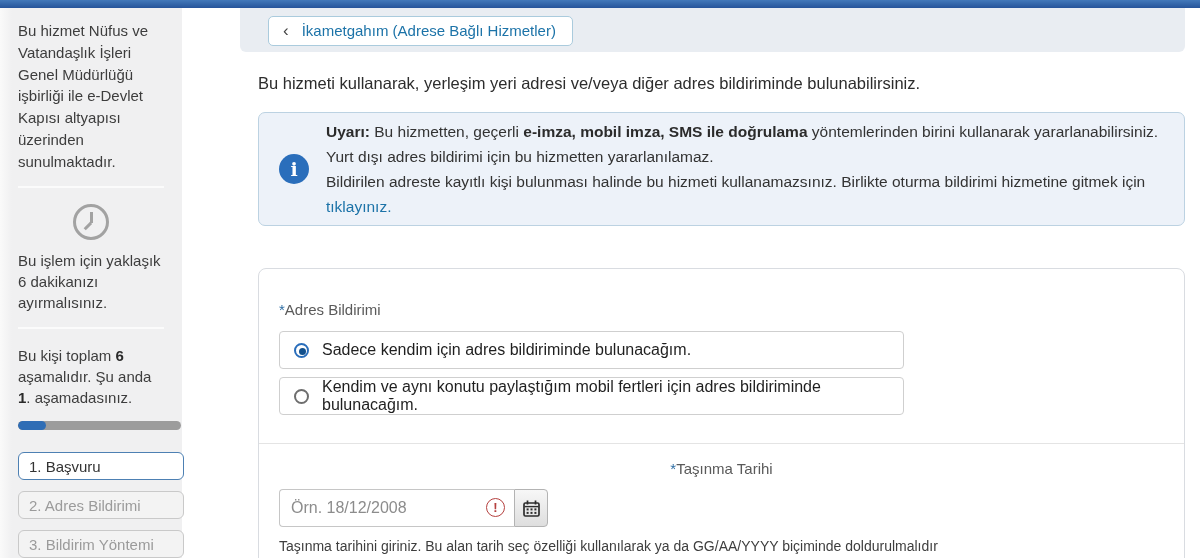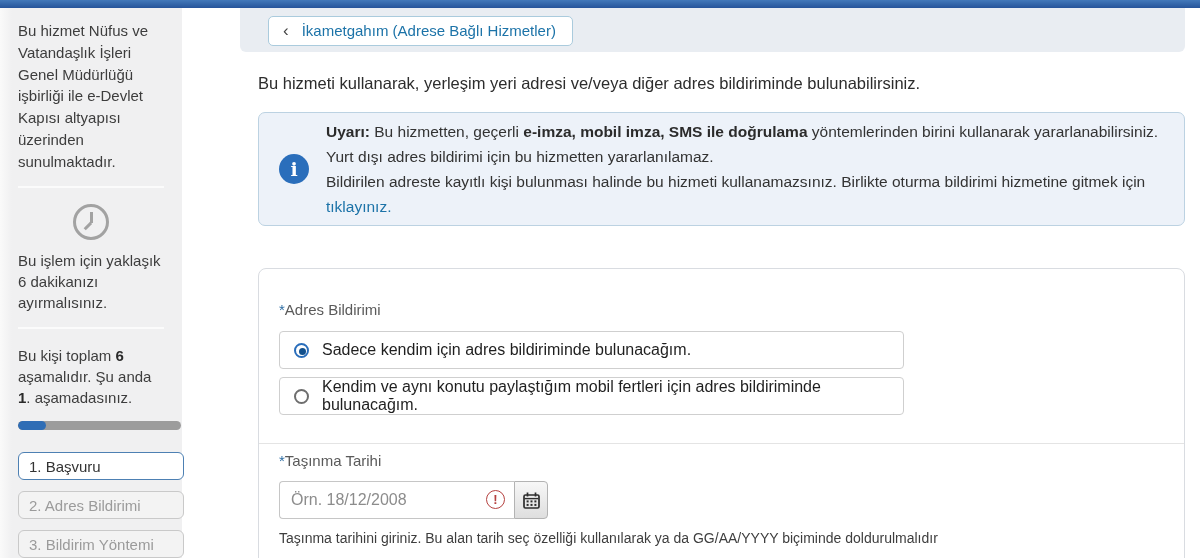--- a/index.html
+++ b/index.html
@@ -67,21 +67,21 @@
   .radio-box { width:625px; height:38px; margin-top:13px; border:1px solid #cfcfcf;
                border-radius:4px; display:flex; align-items:center; gap:13px;
                padding:12px 14px; font-size:16px; color:#1f1f1f; cursor:pointer; background:#fff; }
   .radio-box + .radio-box { margin-top:8px; }
   .radio { width:15px; height:15px; border-radius:50%; border:2px solid #6e6e6e;
            background:#fff; flex:0 0 auto; position:relative; }
   .radio.selected { border-color:#2a6ebb; }
   .radio.selected::after { content:""; position:absolute; left:3px; top:3px;
            width:7px; height:7px; border-radius:50%; background:#12508c; }
   .hr-div { border:none; border-top:1px solid #e4e4e4; margin:28px -20px 0 -20px; }
-  .date-label { margin-top:8px; }
+  .date-label { margin-top:16px;text-align:center; }
   .date-row { display:flex; margin-top:12px; align-items:stretch; height:38px; }
   .input-wrap { position:relative;border-radius:10px; }
   .date-input { width:235px; height:38px; border:1px solid #c6c6c6; border-right:none;
                 border-radius:4px 0 0 4px; padding:0 34px 0 11px; font-size:16px;
                 color:#333; font-family:inherit; outline:none; }
   .date-input::placeholder { color:#8c8c8c; }
   .excl { position:absolute; right:9px; top:9px; width:19px; height:19px;
           border:1.5px solid #b5413f; border-radius:50%; color:#b5413f;
           font-size:13px; font-weight:bold; display:flex; align-items:center;
           justify-content:center; }

